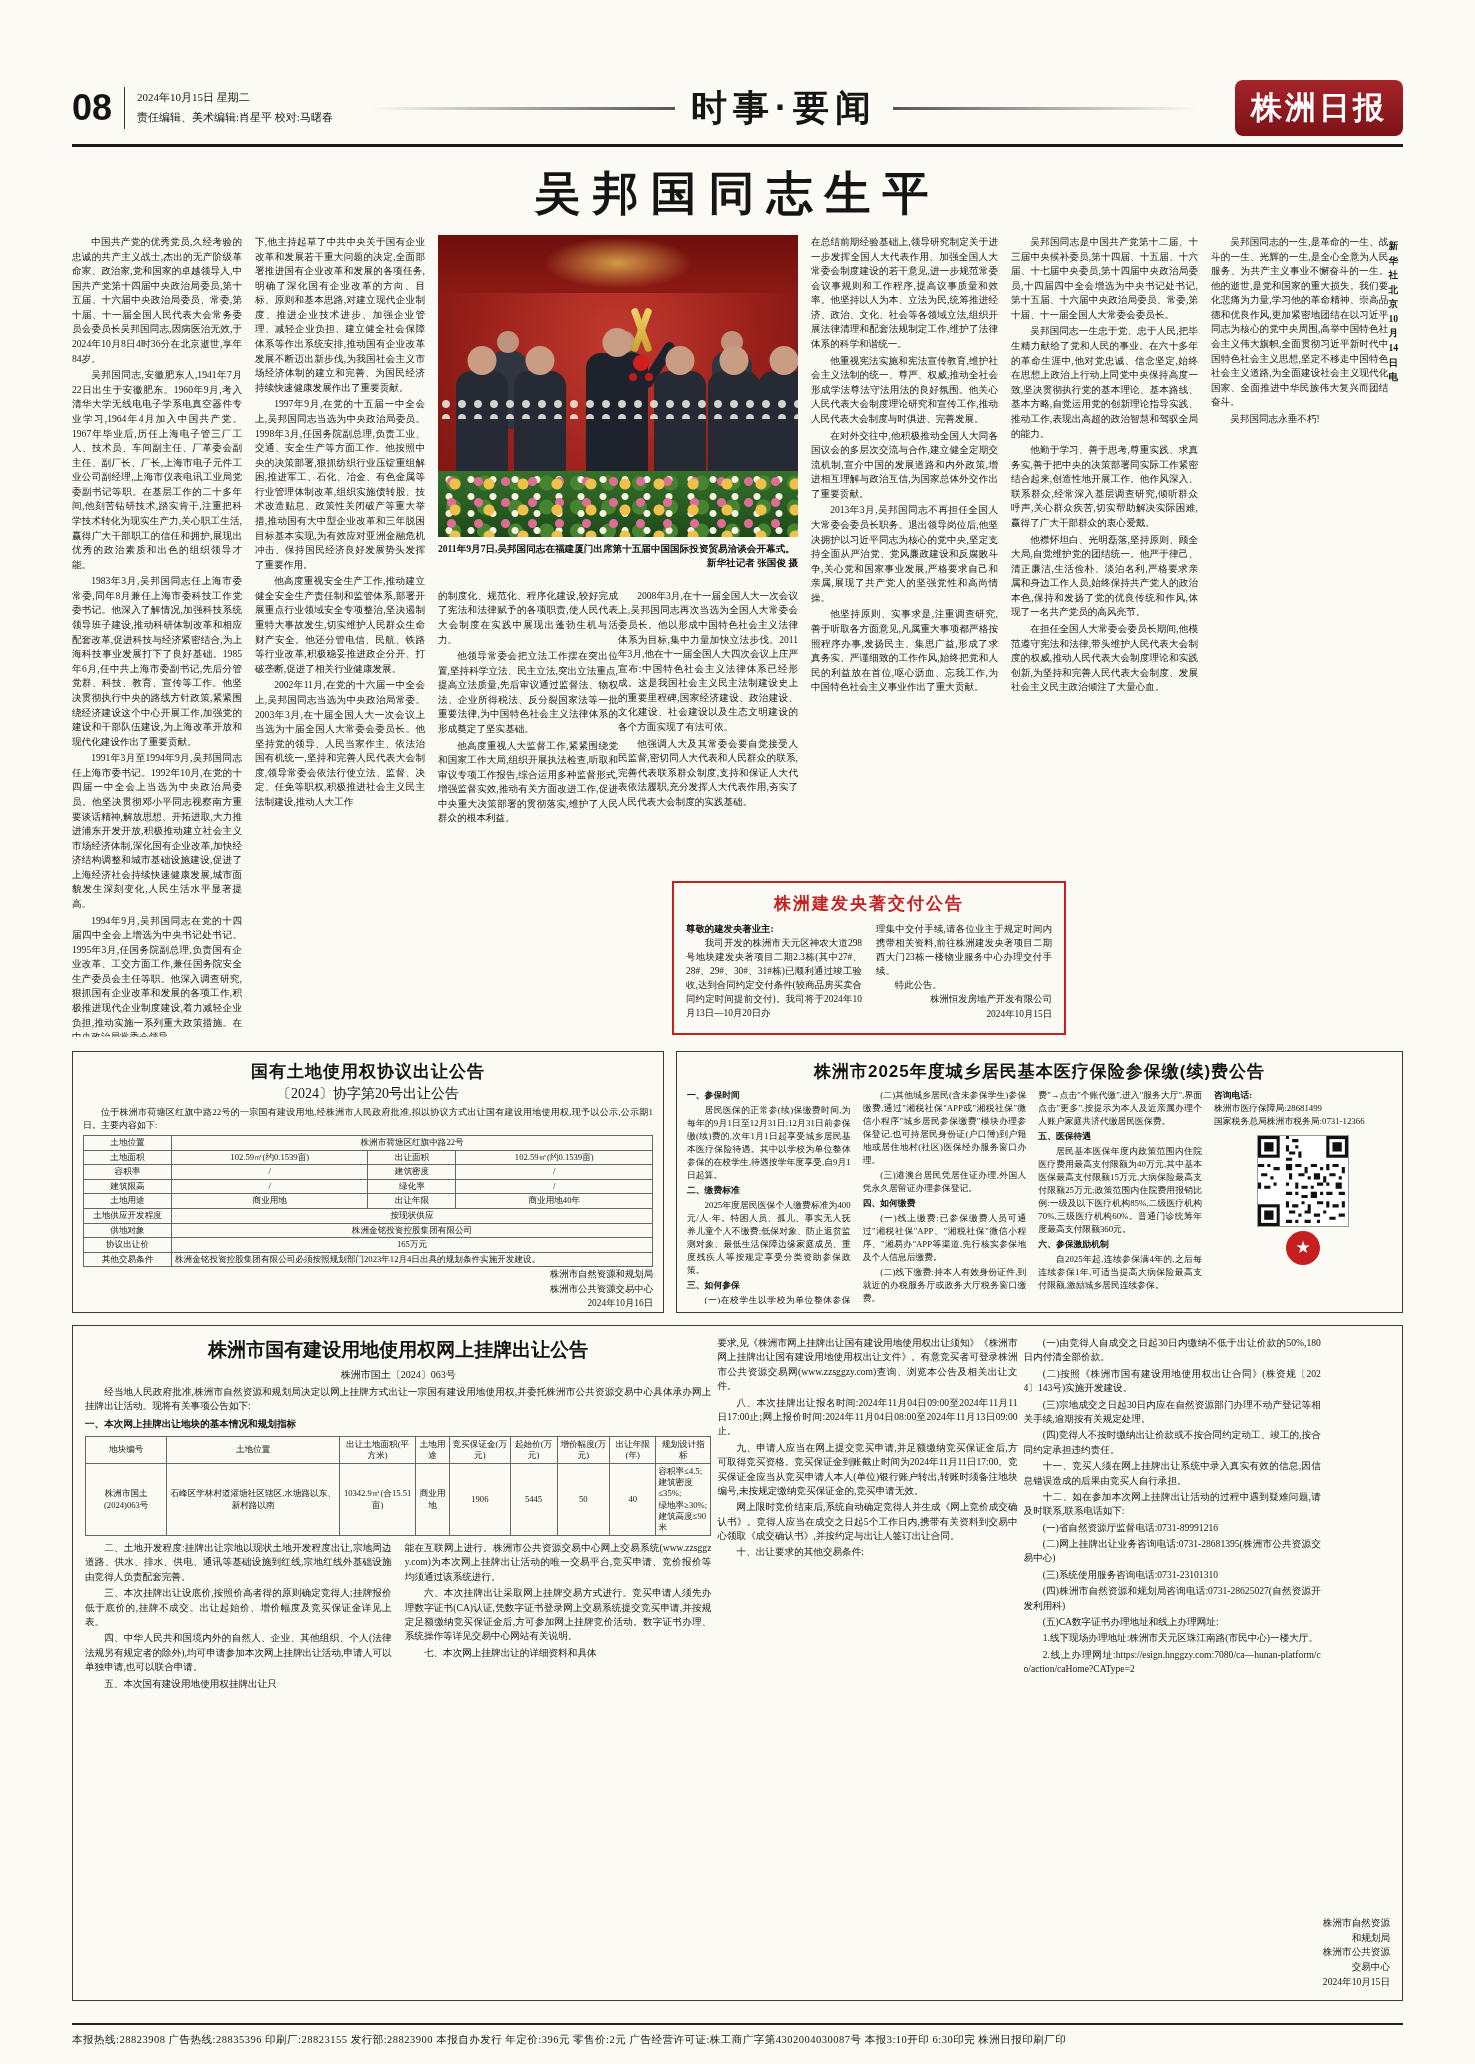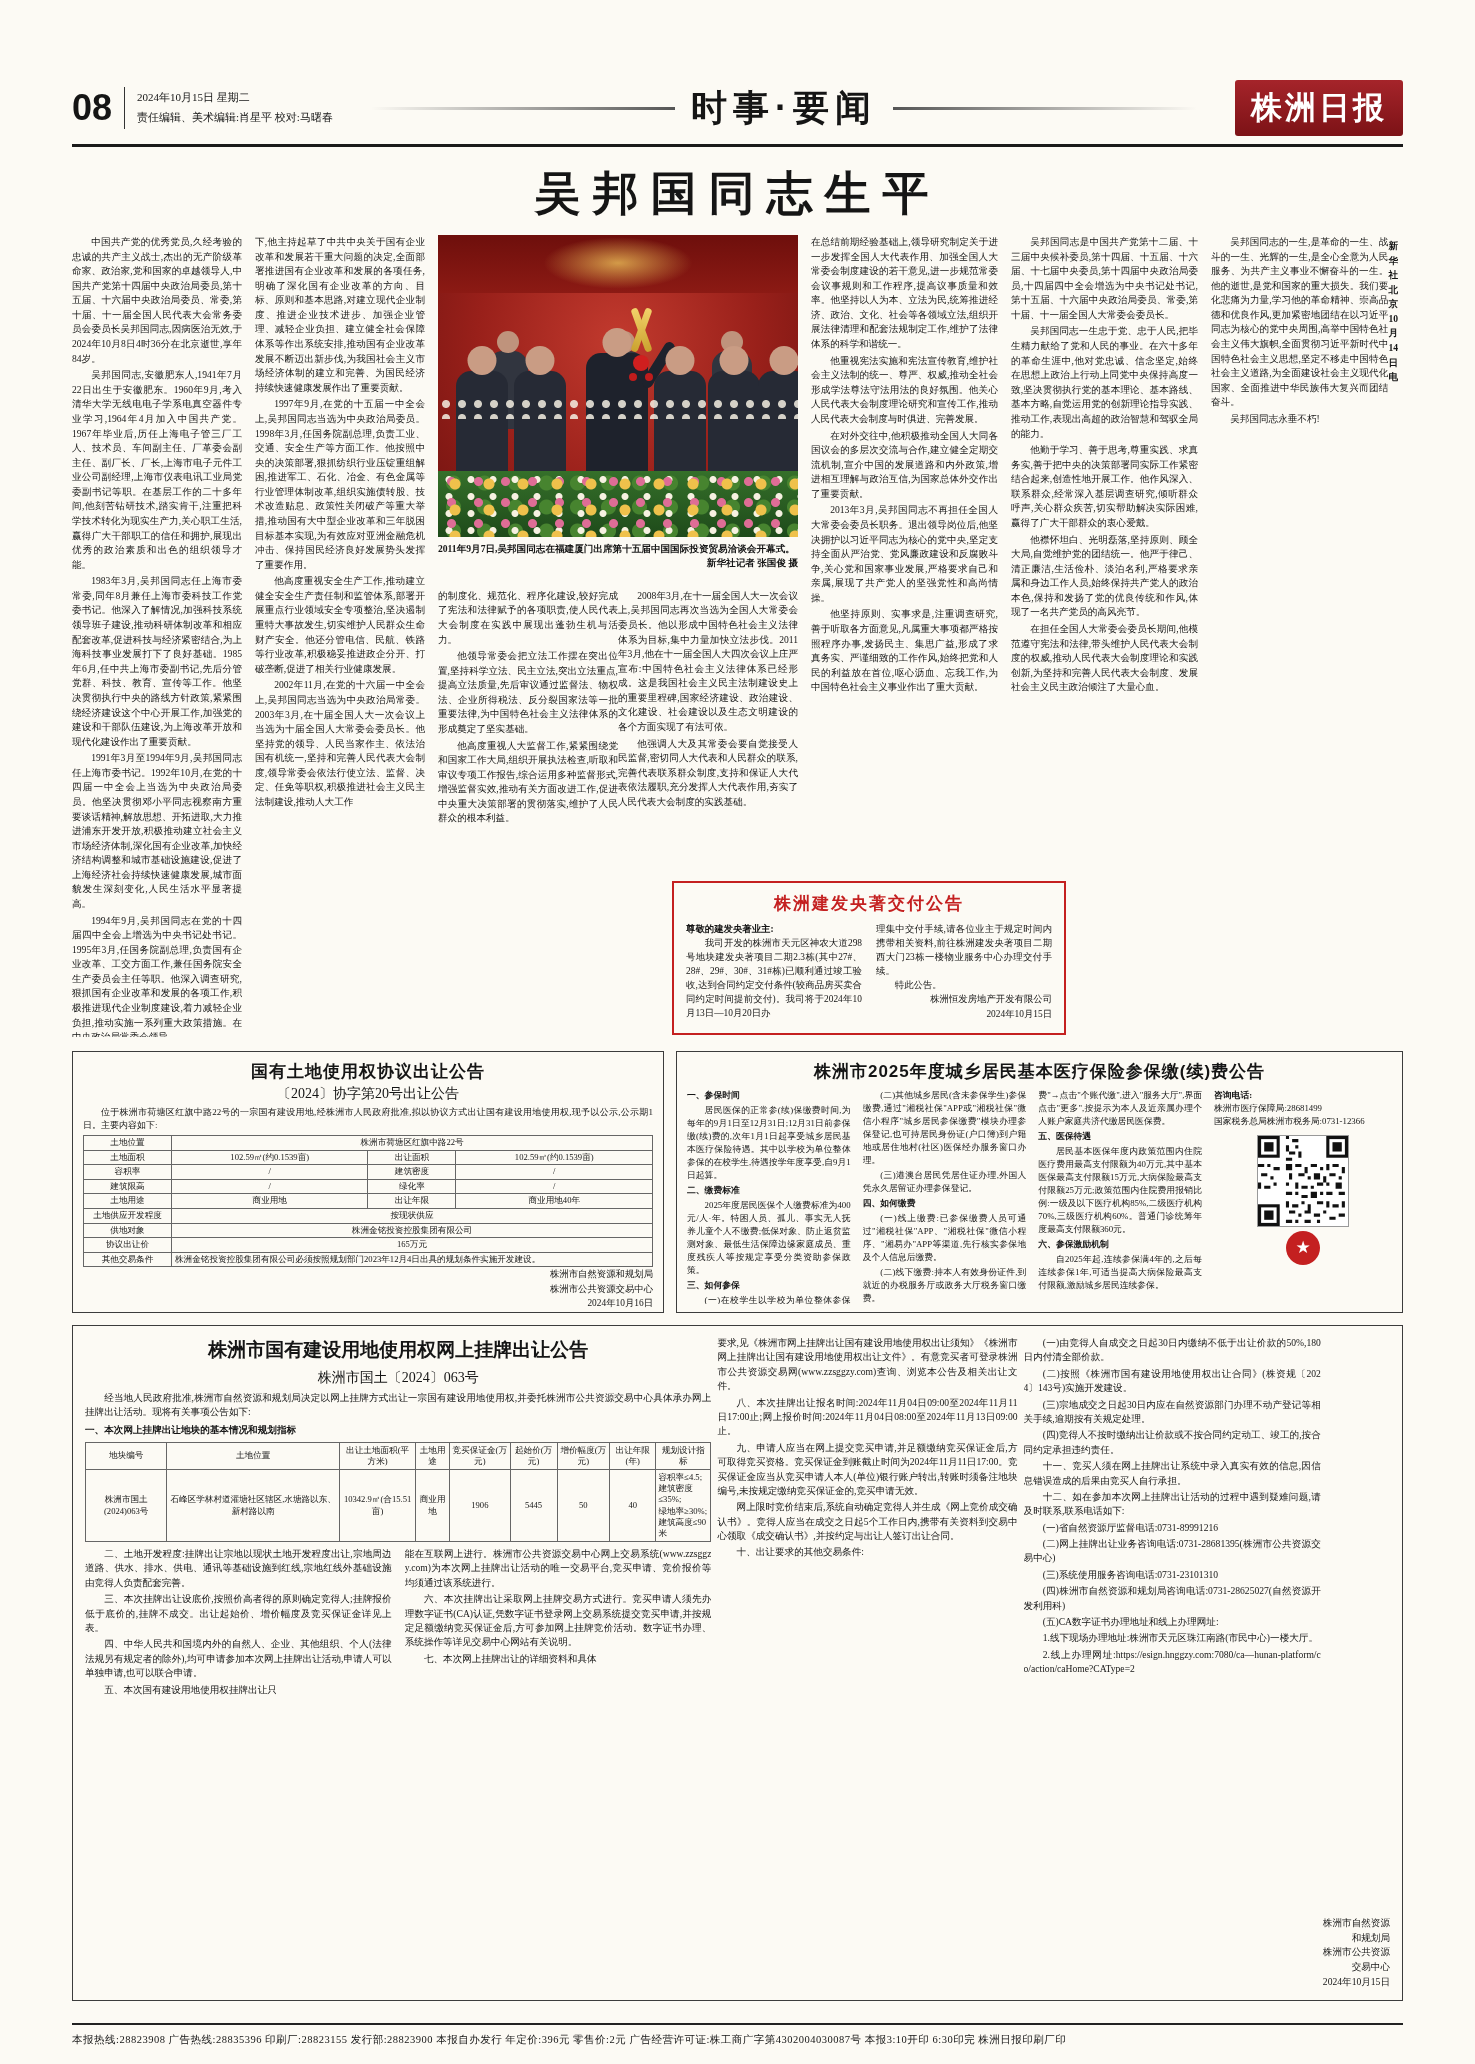--- a/index.html
+++ b/index.html
@@ -12,21 +12,21 @@
   .pagenum{font-size:36px;font-weight:bold;font-family:"Liberation Sans",sans-serif}
   .vline{width:1px;height:42px;background:#333}
   .meta{font-size:11px;line-height:1.8;white-space:nowrap}
   .sectionwrap{flex:1;display:flex;align-items:center;gap:16px;margin:0 26px}
   .sline{flex:1;height:3px}
   .sline.l{background:linear-gradient(to right,rgba(0,0,0,0),#555)}
   .sline.r{background:linear-gradient(to left,rgba(0,0,0,0),#555)}
   .sectiontitle{font-size:36px;font-weight:bold;letter-spacing:6px;font-family:"Liberation Sans",sans-serif}
   .masthead{width:168px;height:56px;background:linear-gradient(#a5242a,#7c1216);color:#fff;
     display:flex;align-items:center;justify-content:center;font-size:31px;font-weight:bold;
-    letter-spacing:3px;border-radius:3px;font-family:"Liberation Serif",serif}
+    letter-spacing:3px;border-radius:8px;font-family:"Liberation Serif",serif}
   .rule{border-top:3px solid #1a1a1a;margin-top:8px}
 
   
   .headline{text-align:center;font-size:46px;font-weight:800;letter-spacing:12px;margin:16px 0 10px;
     font-family:"Liberation Sans",sans-serif}
   .article{position:relative;height:802px;display:flex;gap:13px;font-size:9.6px;line-height:1.52;text-align:justify}
   .article p{margin:0 0 2px;text-indent:2em}
   .article p.cont{text-indent:0}
   .acol{overflow:hidden}
   .w1{width:170px}.w2{width:187px}
@@ -108,21 +108,21 @@
   .qr{width:92px;height:92px;display:block;margin:6px auto 4px;background:#fff;border:1px solid #999}
   .seal{width:34px;height:34px;margin:0 auto;border-radius:50%;background:#c42020;color:#fff;
     display:flex;align-items:center;justify-content:center;font-size:17px}
 
   .listing{margin-top:12px;height:676px;display:flex;gap:6px;padding:10px 12px;
     font-size:9.6px;line-height:1.5;text-align:justify}
   .listing p{margin:0 0 2px;text-indent:2em;word-break:break-all}
   .listing p.cont{text-indent:0}
   .lhalf{width:48%;display:flex;flex-direction:column}
   .btitle{font-size:19px;font-weight:bold;text-align:center;font-family:"Liberation Sans",sans-serif}
-  .bdoc{text-align:center;font-size:14px;margin:2px 0 3px}
+  .bdoc{text-align:center;font-size:10px;margin:2px 0 3px}
   .bsec{font-weight:bold;margin:2px 0}
   .btable{width:100%;border-collapse:collapse;font-size:8.6px;margin:2px 0 5px}
   .btable th,.btable td{border:1px solid #666;padding:2px 2px;text-align:center;font-weight:normal;line-height:1.3}
   .btable .specs div{text-align:left}
   .lhalfcols{flex:1;display:flex;gap:13px;overflow:hidden}
   .lhcol{flex:1;overflow:hidden}
   .bcolC{width:23%;overflow:hidden}
   .bcolD{flex:1;display:flex;flex-direction:row;overflow:hidden}
   .bcold-text{overflow:hidden}
   .bsig{margin-top:auto;text-align:right;line-height:1.55}

